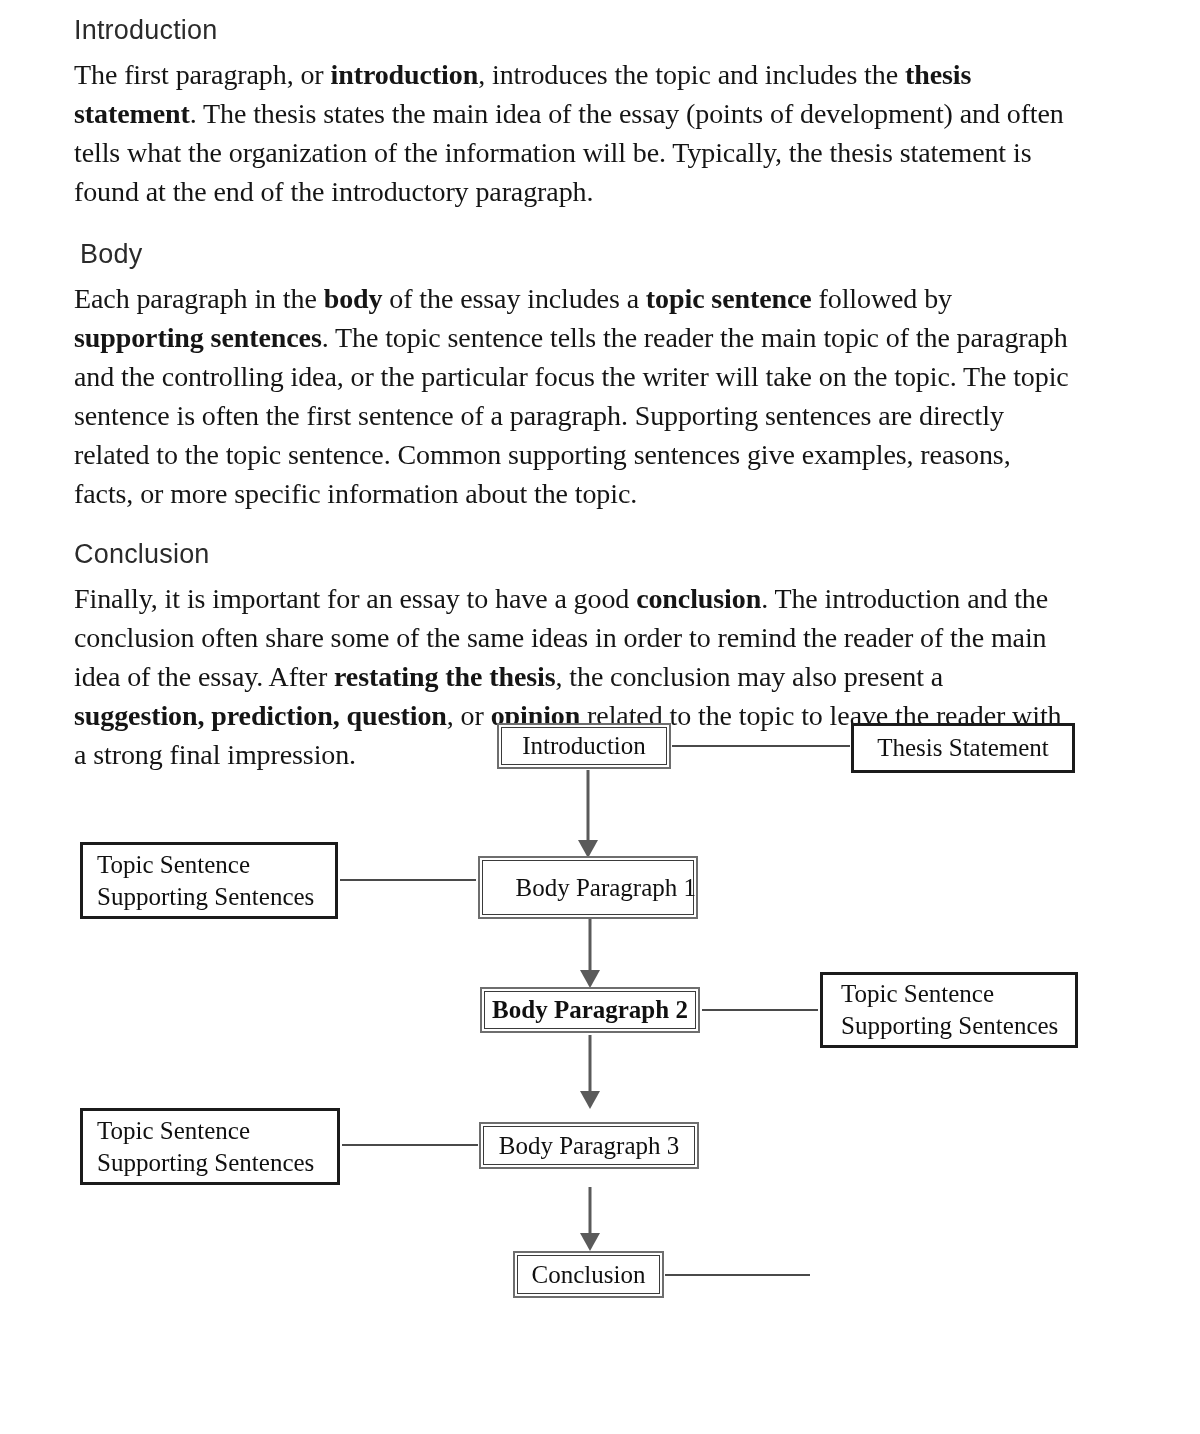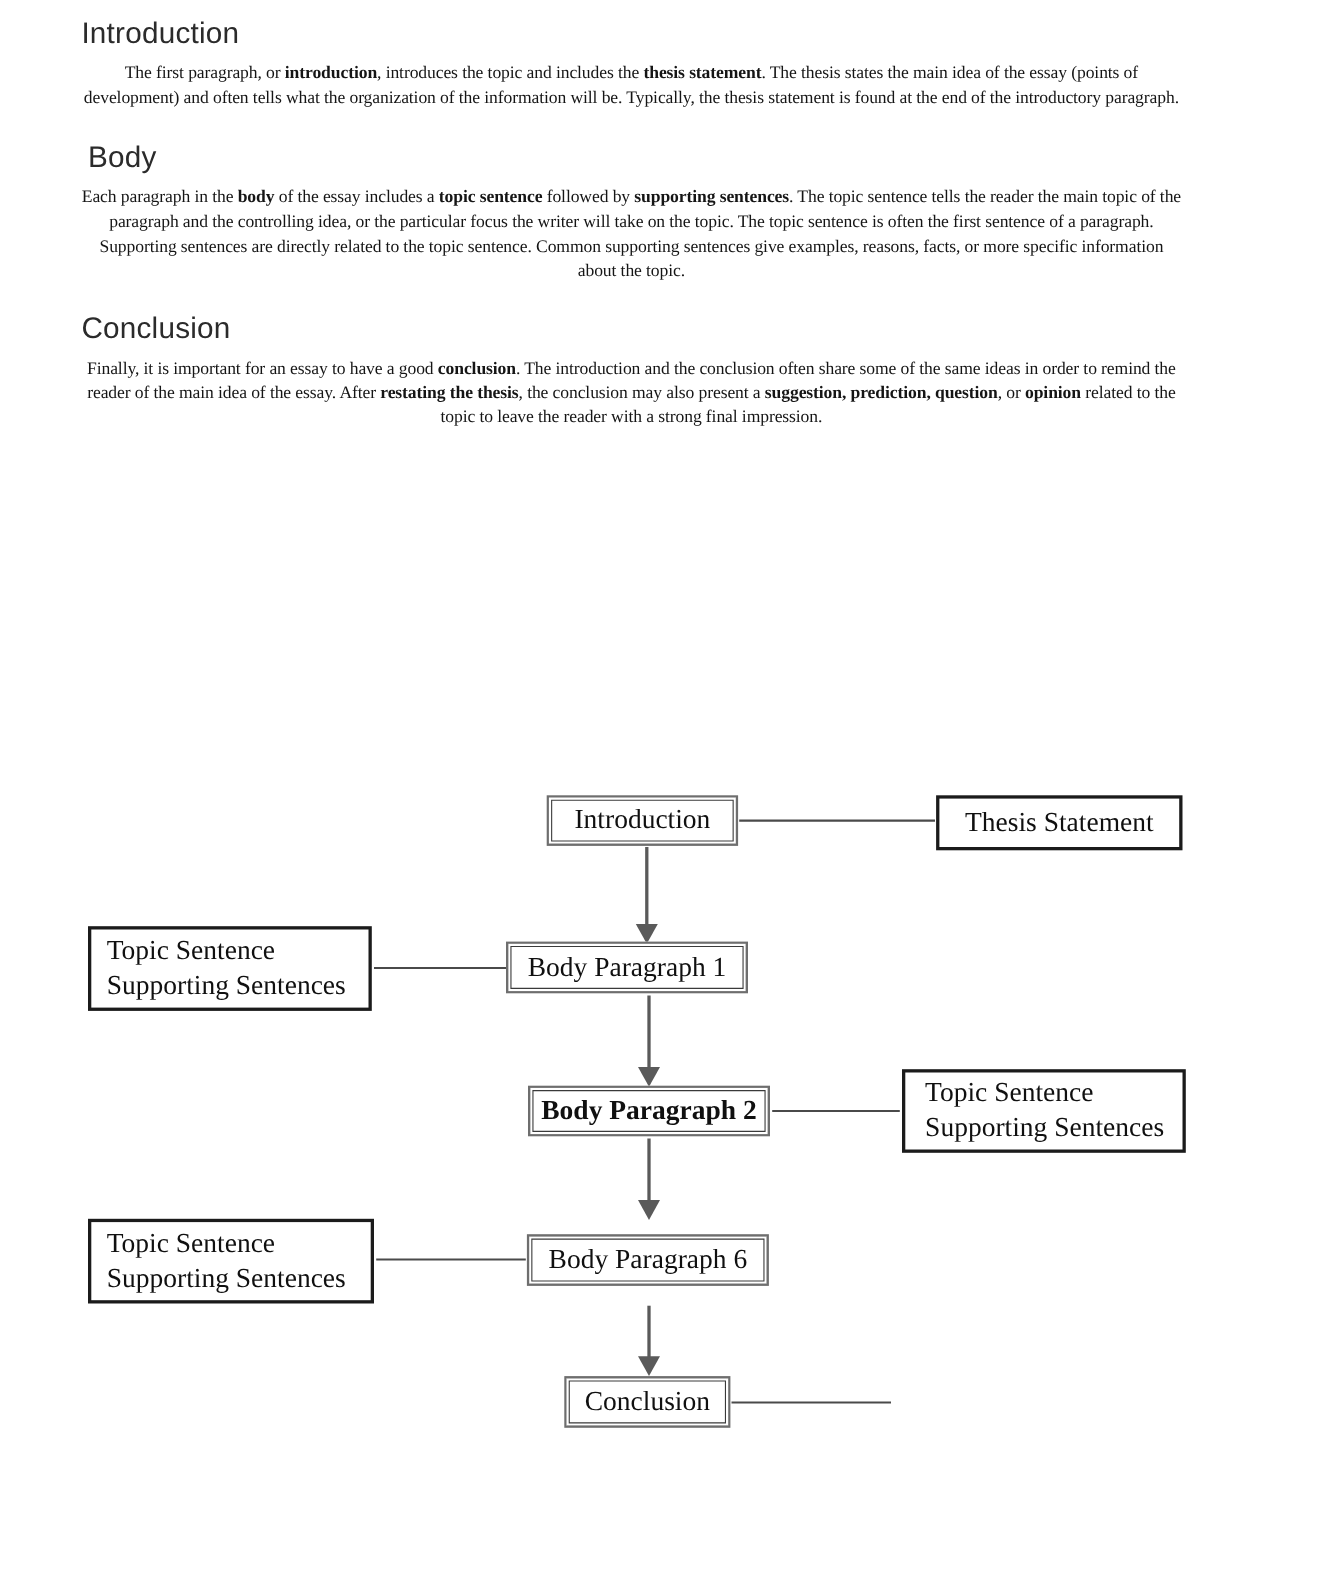--- a/index.html
+++ b/index.html
@@ -30,25 +30,25 @@
     font-weight: 400;
     letter-spacing: 0.2px;
     color: #2b2b2b;
     margin: 0 0 10px 0;
     line-height: 1.2;
   }
   .section-heading.indented { margin-left: 6px; }
 
   .para {
     font-family: "Liberation Serif", serif;
-    font-size: 16px;
+    font-size: 28px;
     line-height: 1.39;
     color: #151515;
     margin: 0 0 24px 0;
-    text-align: center;
+    text-align: left;
     letter-spacing: -0.1px;
   }
   .para b { font-weight: 700; }
 
   .block-intro  { margin-bottom: 26px; }
   .block-body   { margin-bottom: 8px; }
 
   
   .diagram {
     position: absolute;
@@ -145,40 +145,40 @@
 
   <div class="node side right-pad" style="left:851px; top:33px; width:224px; height:50px; align-items:center; text-align:center; padding-left:0;">
     <span class="line">Thesis Statement</span>
   </div>
 
   <div class="node side" style="left:80px; top:152px; width:258px; height:77px;">
     <span class="line">Topic Sentence</span>
     <span class="line">Supporting Sentences</span>
   </div>
 
-  <div class="node flow" style="left:460px; top:166px; width:220px; height:47px;">
+  <div class="node flow" style="left:478px; top:166px; width:220px; height:63px;align-items:flex-end;">
     <span class="line">Body Paragraph 1</span>
   </div>
 
   <div class="node flow" style="left:480px; top:297px; width:220px; height:46px;font-weight:bold;">
     <span class="line">Body Paragraph 2</span>
   </div>
 
   <div class="node side" style="left:820px; top:282px; width:258px; height:76px; padding-left:18px;">
     <span class="line">Topic Sentence</span>
     <span class="line">Supporting Sentences</span>
   </div>
 
   <div class="node side" style="left:80px; top:418px; width:260px; height:77px;">
     <span class="line">Topic Sentence</span>
     <span class="line">Supporting Sentences</span>
   </div>
 
   <div class="node flow" style="left:479px; top:432px; width:220px; height:47px;">
-    <span class="line">Body Paragraph 6</span>
+    <span class="line">Body Paragraph 3</span>
   </div>
 
   <div class="node flow" style="left:513px; top:561px; width:151px; height:47px;">
     <span class="line">Conclusion</span>
   </div>
 
 
 </div>
 
 </body></html>

